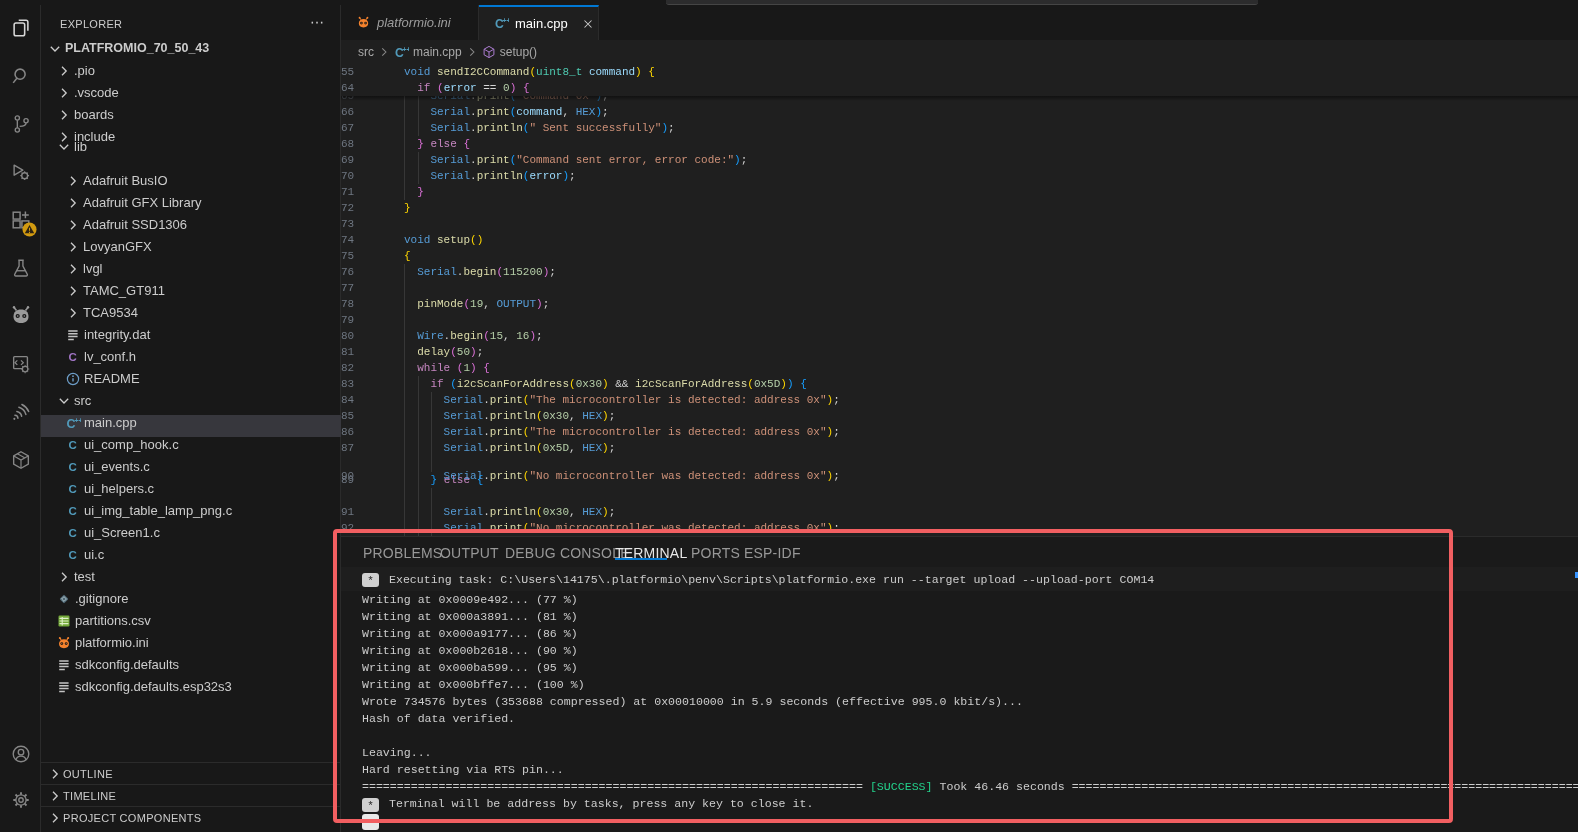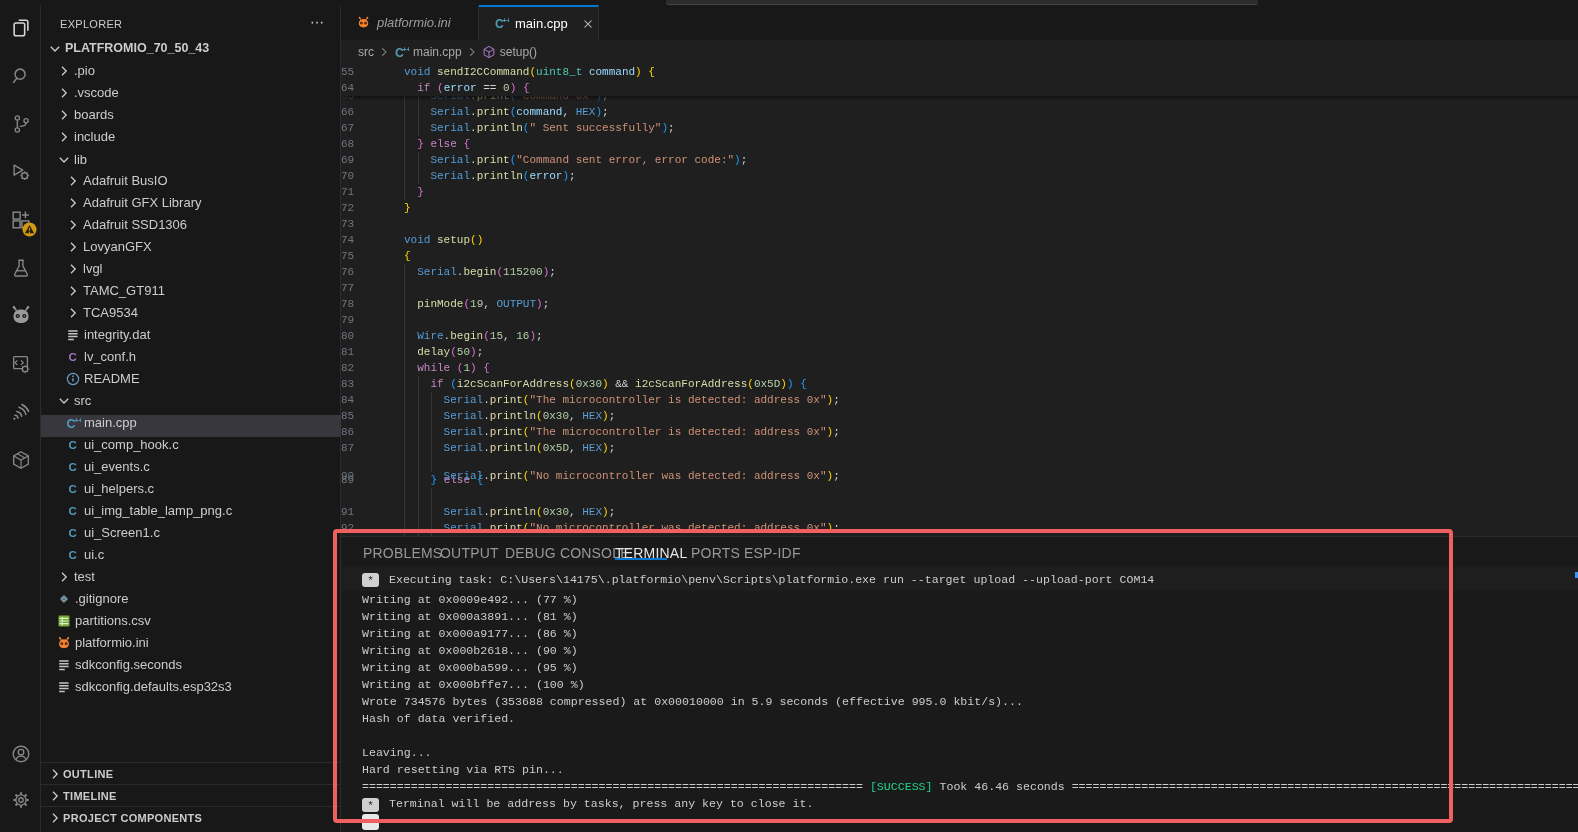--- a/index.html
+++ b/index.html
@@ -17,21 +17,21 @@
 
 .aicon{position:absolute;left:0;width:41px;height:40px;display:flex;align-items:center;justify-content:center}
 
 .shead{position:absolute;left:19px;top:13px;font-size:11px;color:#cccccc;letter-spacing:.3px}
 .sdots{position:absolute;left:269px;top:9px;font-size:14px;color:#cccccc;letter-spacing:1px}
 .row{position:absolute;left:0;width:300px;height:22px;display:flex;align-items:flex-start;color:#cccccc;font-size:13px;white-space:nowrap}
 .row .chev{width:16px;height:16px;flex:0 0 16px;display:flex;align-items:center;justify-content:center}
 .row .fico{width:16px;height:16px;flex:0 0 16px;display:flex;align-items:center;justify-content:center;margin-right:1px}
 .row .lbl{margin-left:2px}
 .sel{background:#37373d}
-.bsec{position:absolute;left:0;width:300px;height:22px;border-top:1px solid #2b2b2b;display:flex;align-items:center;color:#cccccc;font-size:11px;font-weight:bold;letter-spacing:.3px}
+.bsec{position:absolute;left:0;width:300px;height:22px;border-top:1px solid #2b2b2b;display:flex;align-items:center;color:#cccccc;font-size:11px;font-weight:normal;letter-spacing:.3px}
 
 .tab1{position:absolute;left:0;top:0;width:138px;height:35px;background:#181818;border-right:1px solid #2b2b2b;display:flex;align-items:center}
 .tab2{position:absolute;left:138px;top:0;width:120px;height:35px;background:#1f1f1f;border-right:1px solid #2b2b2b;border-top:2px solid #0078d4;display:flex;align-items:center}
 
 #crumbs{position:absolute;left:341px;top:40px;width:1237px;height:24px;background:#1f1f1f;display:flex;align-items:center;color:#a9a9a9;font-size:12px}
 #sticky{position:absolute;left:341px;top:64px;width:1237px;height:32px;background:#1f1f1f;z-index:5}
 #stickyshadow{position:absolute;left:341px;top:96px;width:1237px;height:5px;background:linear-gradient(to bottom,rgba(0,0,0,.45),rgba(0,0,0,0));z-index:5}
 #codewrap{position:absolute;left:341px;top:96px;width:1237px;height:440px;overflow:hidden}
 .cl{position:absolute;left:0;width:1237px;height:16px;line-height:16px;font-family:"Liberation Mono",monospace;font-size:11px;white-space:pre;color:#d4d4d4}
 .cl .ln{position:absolute;left:0;top:0;width:38px;text-align:left;color:#6e7681}
@@ -187,21 +187,21 @@
         <span class="lbl">boards</span>
       </div>
     <div class="row" style="top:124px;padding-left:15px">
         <span class="chev">
           <svg width="16" height="16" viewBox="0 0 16 16">
             <path d="M6 3.8l4.2 4.2L6 12.2" fill="none" stroke="#cccccc" stroke-width="1.3"></path>
           </svg>
         </span>
         <span class="lbl">include</span>
       </div>
-    <div class="row" style="top:147px;padding-left:15px">
+    <div class="row" style="top:134px;padding-left:15px">
         <span class="chev">
           <svg width="16" height="16" viewBox="0 0 16 16">
             <path d="M3.8 5.8l4.2 4.2 4.2-4.2" fill="none" stroke="#cccccc" stroke-width="1.3"></path>
           </svg>
         </span>
         <span class="lbl">lib</span>
       </div>
     <div class="row" style="top:168px;padding-left:24px">
         <span class="chev">
           <svg width="16" height="16" viewBox="0 0 16 16">
@@ -390,21 +390,21 @@
           </svg>
         </span>
         <span class="lbl">platformio.ini</span>
       </div>
     <div class="row" style="top:652px;padding-left:15px">
         <span class="fico">
           <svg width="16" height="16" viewBox="0 0 16 16">
             <path d="M3.2 4h9.4M3.2 6.8h9.4M3.2 9.6h9.4M3.2 12.4h5.6" stroke="#c3c3c3" stroke-width="1.5"></path>
           </svg>
         </span>
-        <span class="lbl">sdkconfig.seconds</span>
+        <span class="lbl">sdkconfig.defaults</span>
       </div>
     <div class="row" style="top:674px;padding-left:15px">
         <span class="fico">
           <svg width="16" height="16" viewBox="0 0 16 16">
             <path d="M3.2 4h9.4M3.2 6.8h9.4M3.2 9.6h9.4M3.2 12.4h5.6" stroke="#c3c3c3" stroke-width="1.5"></path>
           </svg>
         </span>
         <span class="lbl">sdkconfig.defaults.esp32s3</span>
       </div>
     <div class="bsec" style="top:757px;padding-left:6px">

